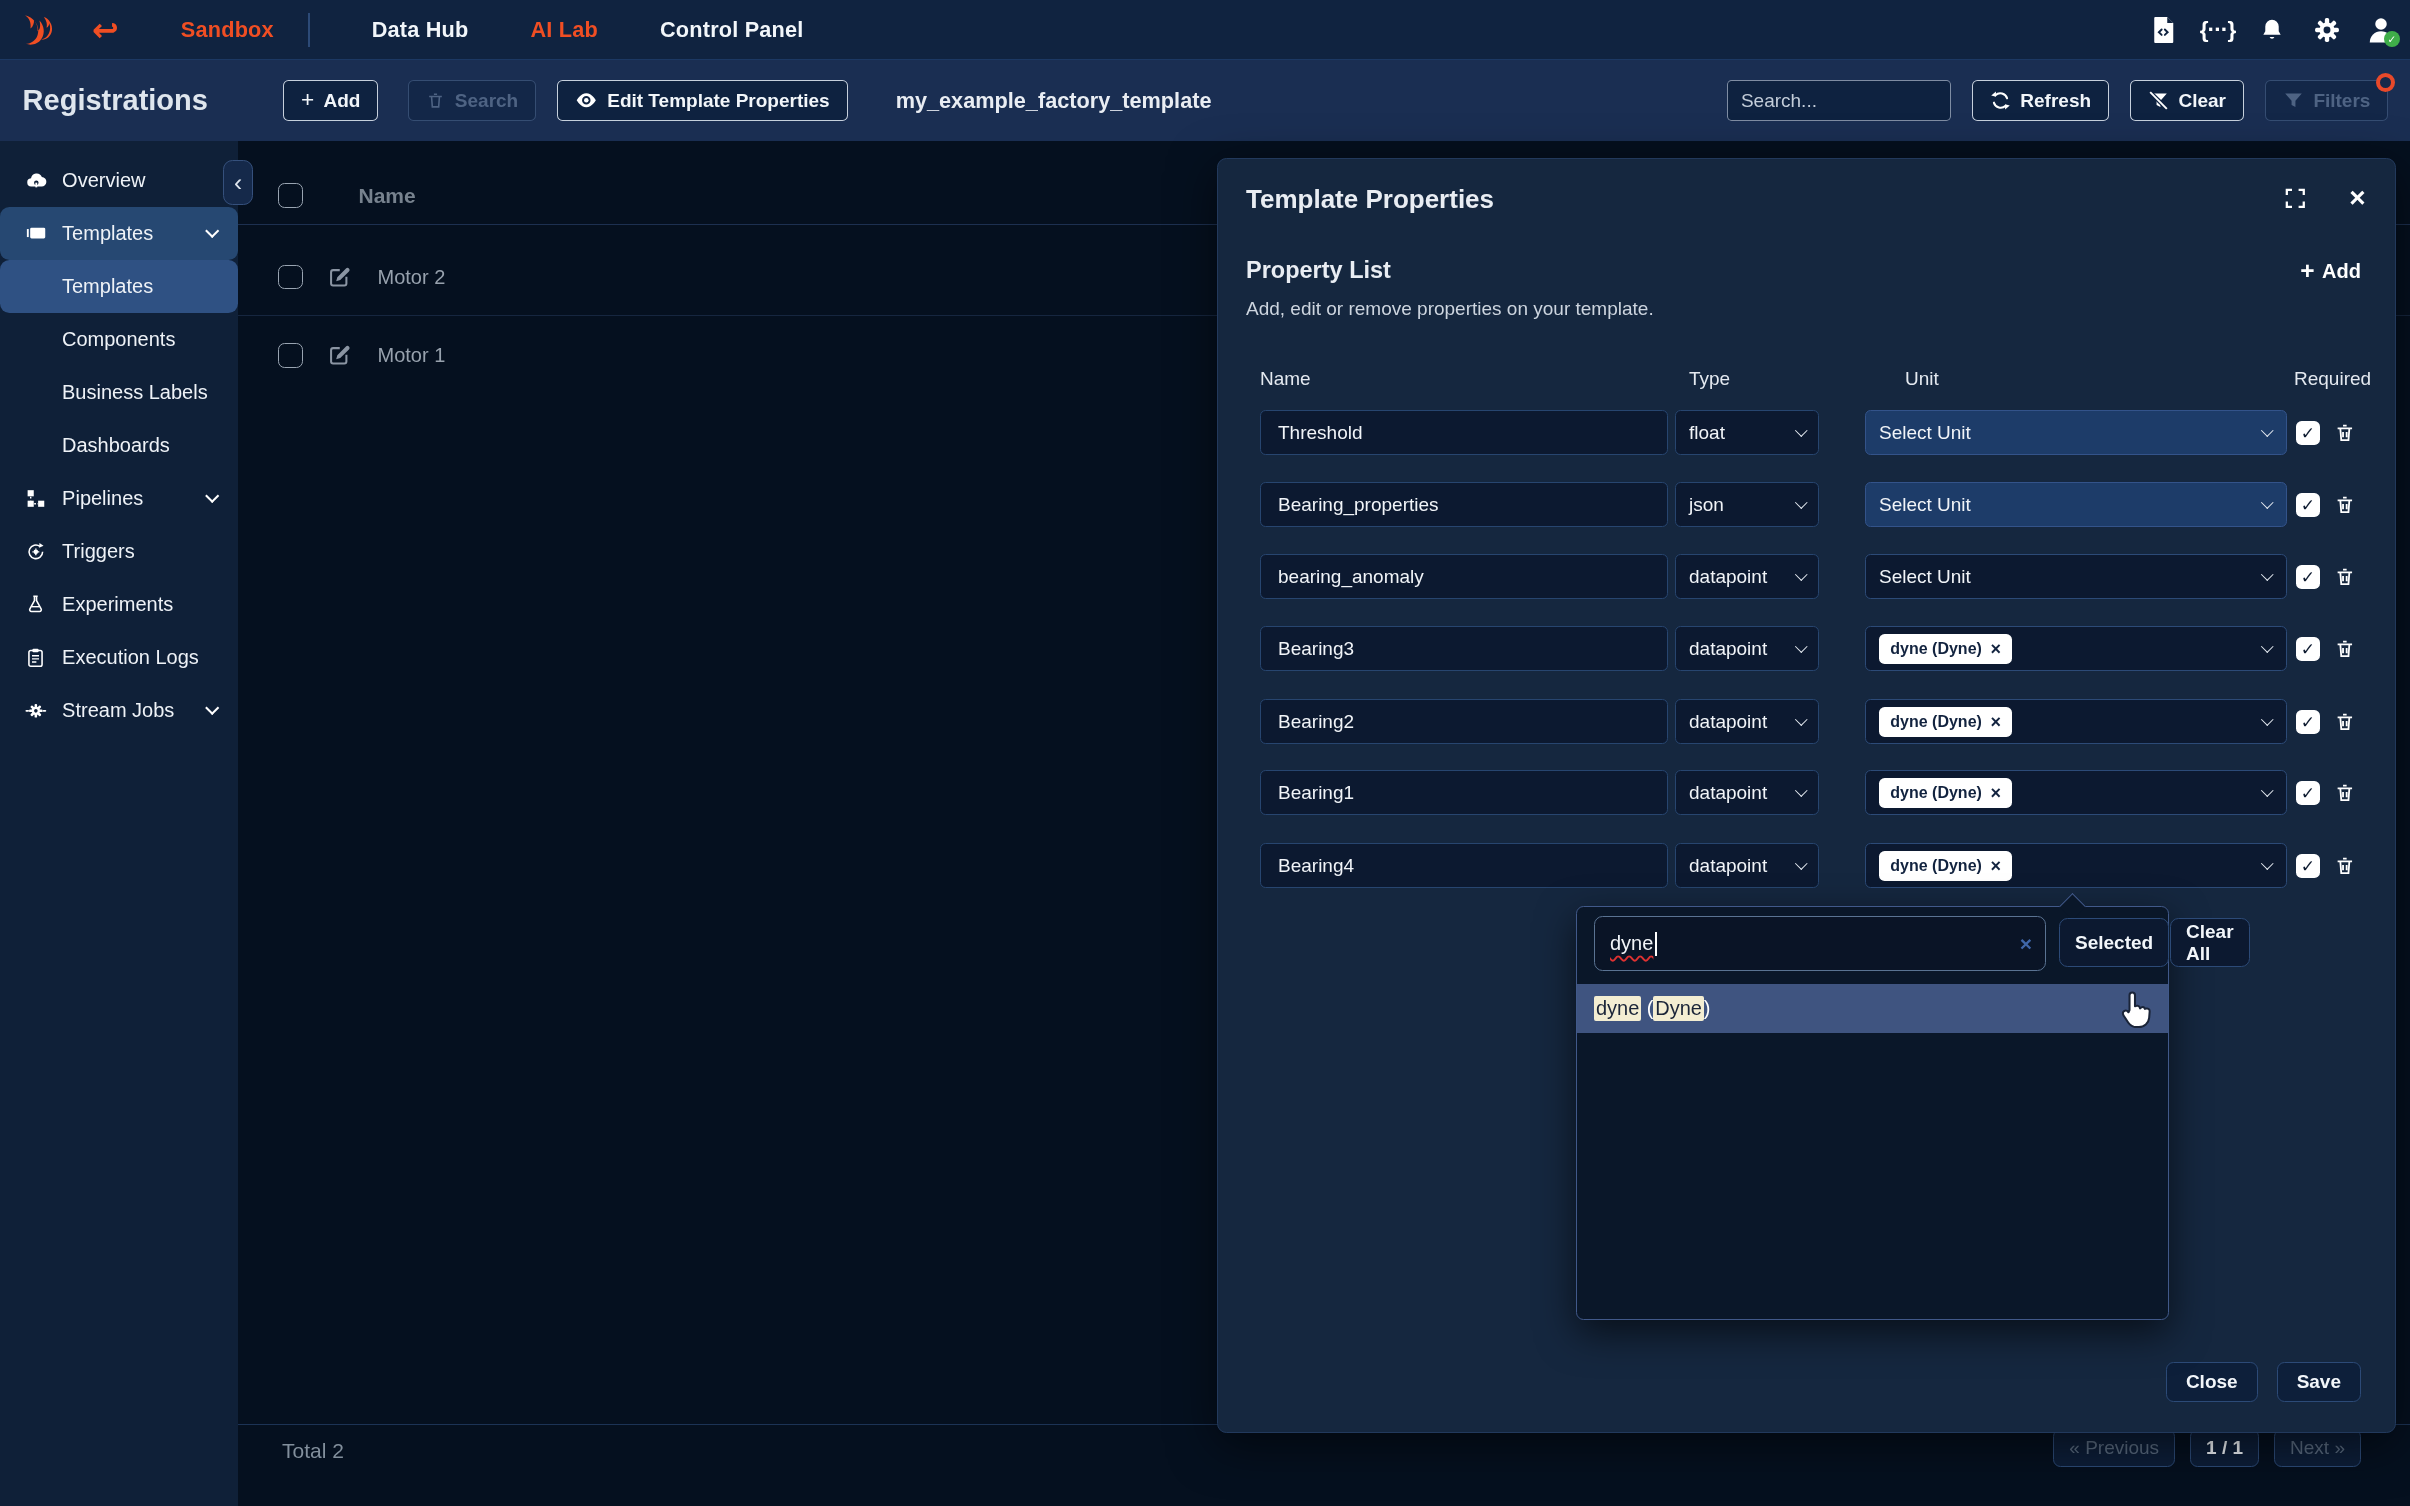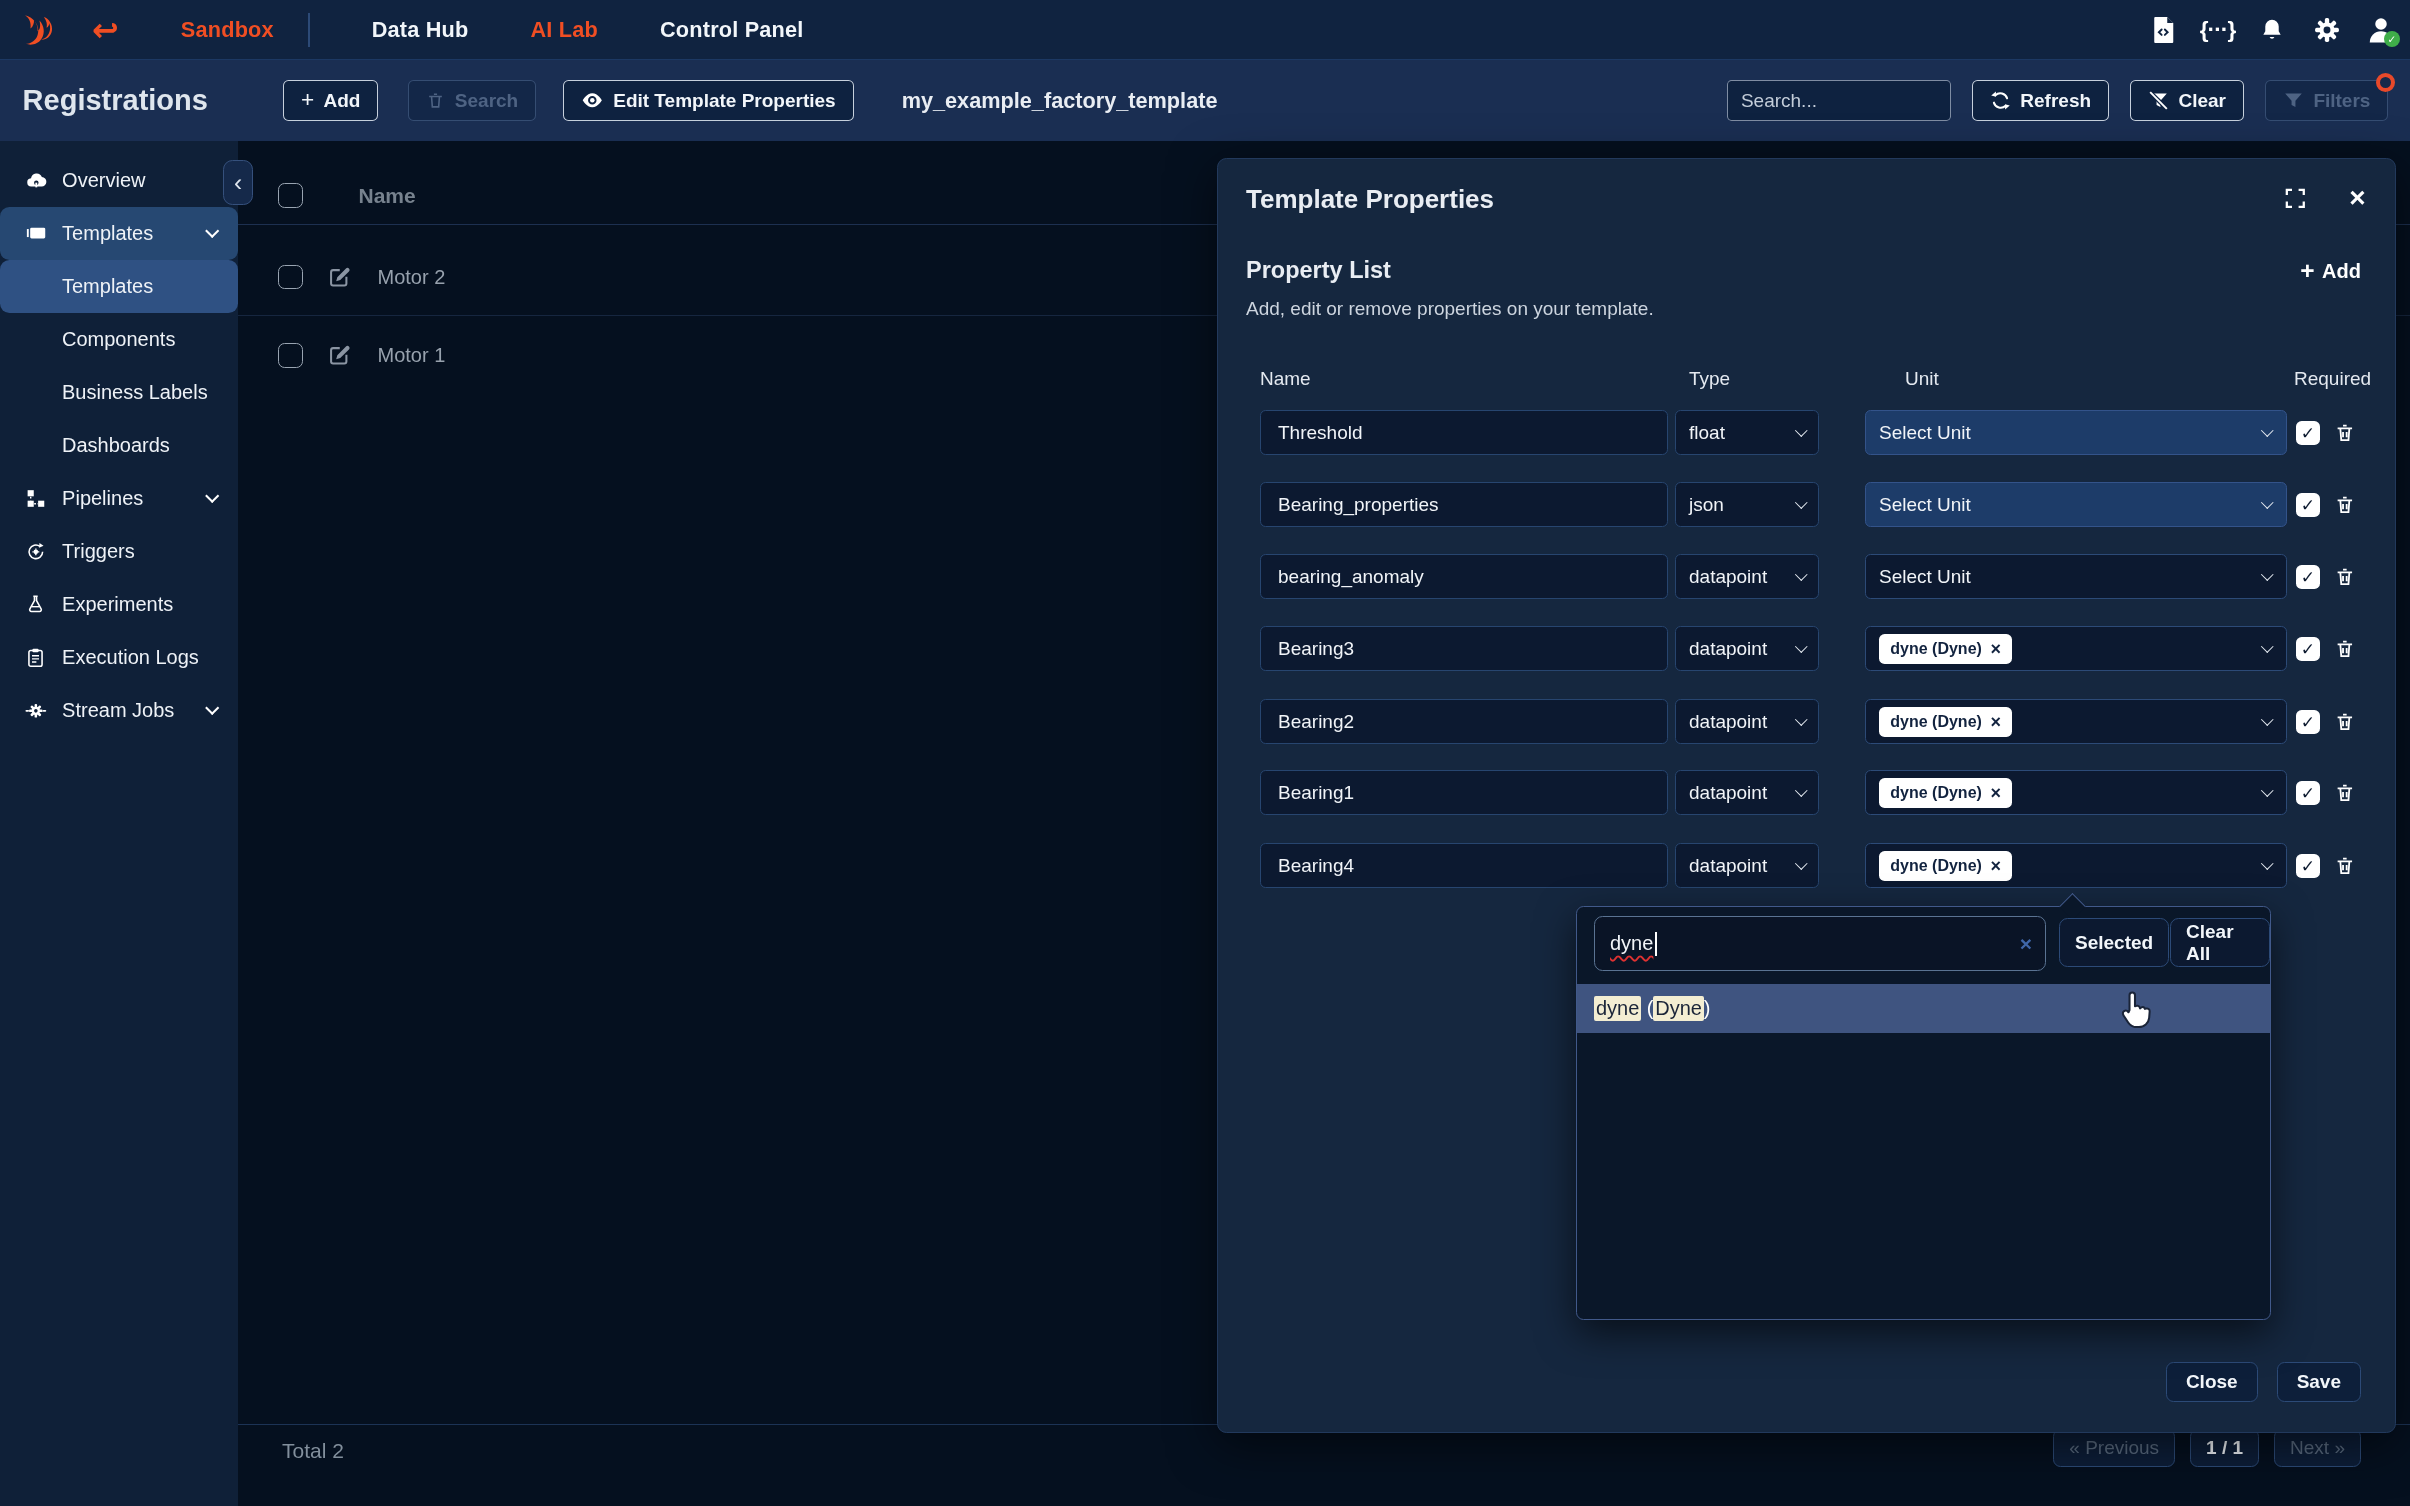--- a/index.html
+++ b/index.html
@@ -27,21 +27,21 @@
   .toolbar { position:absolute; left:0; top:60px; width:2411px; height:81px; background:#1a2e52;
     display:flex; align-items:center; }
   .reg-title { font-size:29px; font-weight:700; color:#dfe6ee; margin-left:22.6px; }
   .btn { height:41px; border:1.4px solid rgba(230,238,248,.85); border-radius:5.6px; background:#0e2240;
     color:#f2f6fa; font-size:19px; font-weight:600; display:flex; align-items:center; gap:9.4px;
     padding:0 17px; cursor:pointer; white-space:nowrap;}
   .btn.dim { border-color:rgba(110,140,185,.38); color:rgba(150,172,205,.45); background:rgba(14,34,64,.55); cursor:default;}
   .btn .plus { font-size:22.6px; font-weight:400; line-height:1; }
   .tb-add { margin-left:75px; }
   .tb-delete { margin-left:30px; }
-  .tb-edit { margin-left:27px; }
+  .tb-edit { margin-left:21px; }
   .template-name { font-size:21.7px; font-weight:700; color:#e9edf3; margin-left:48px; }
   .toolbar-right { position:absolute; right:22.6px; display:flex; align-items:center; gap:21px; }
   .search-input { width:224px; height:41px; background:#0e2240; border:1.4px solid rgba(220,230,244,.55);
     border-radius:4.7px; color:#eef2f7; font-size:19px; padding:0 13px; outline:none;
     font-family:"Liberation Sans","DejaVu Sans",sans-serif;}
   .search-input::placeholder { color:#c3cdd9; }
   .filters-wrap { position:relative; }
   .badge-dot { position:absolute; top:-6.6px; right:-6.6px; width:19px; height:19px; border-radius:50%;
     background:#16294a; border:4.7px solid #e8492a; }
   
@@ -103,21 +103,21 @@
   .chip { background:#ffffff; color:#12233f; border-radius:5.6px; height:30px; display:flex; align-items:center;
     padding:0 11.3px; font-size:16px; font-weight:700; gap:8.5px;}
   .chip .chip-x { font-size:18px; font-weight:900; cursor:pointer; line-height:1;}
   .req-check { position:absolute; left:1078px; top:11.3px; width:23.5px; height:23.5px; background:#fff; border-radius:5.6px;
     display:flex; align-items:center; justify-content:center; color:#0e1b30; font-size:17px; font-weight:900; cursor:pointer;}
   .row-trash { position:absolute; left:1116px; top:12.2px; width:21.7px; height:21.7px; cursor:pointer;}
   .panel-foot { position:absolute; right:34px; bottom:30px; display:flex; gap:19px; }
   .pf-btn { height:40px; border:1.4px solid #2c4a77; background:#0d1f3a; border-radius:7.5px; color:#f2f6fa;
     font-size:19px; font-weight:600; display:flex; align-items:center; padding:0 19px; cursor:pointer;}
   
-  .udrop { position:absolute; left:1576px; top:906px; width:695px; height:414px; background:#0a1729;
+  .udrop { position:absolute; left:1576px; top:906px; width:593px; height:414px; background:#0a1729;
     border:1.4px solid #41598a; border-radius:7.5px; box-shadow:0 13px 38px rgba(0,0,0,.6); z-index:20;}
   .udrop .caret { position:absolute; left:486px; top:-10.4px; width:19px; height:19px; background:#0a1729;
     border-left:1.4px solid #41598a; border-top:1.4px solid #41598a; transform:rotate(45deg);}
   .usearch { position:absolute; left:17px; top:9.4px; width:452px; height:55px; background:#0a1426;
     border:1.4px solid #5a7392; border-radius:8.5px; display:flex; align-items:center; padding:0 15px; cursor:text;}
   .usearch .q { font-size:20px; color:#f1f4f8;
     text-decoration:underline wavy #e03131 1.9px; text-underline-offset:4.7px;}
   .usearch .caret-bar { width:1.9px; height:24.5px; background:#fff; margin-left:1.9px; }
   .usearch .clear-x { position:absolute; right:13px; font-size:21px; font-weight:900; color:#3f66a8; cursor:pointer;}
   .ubtn { position:absolute; top:11.3px; height:49px; border:1.4px solid #2c4a77; background:#0c1930; border-radius:8.5px;

